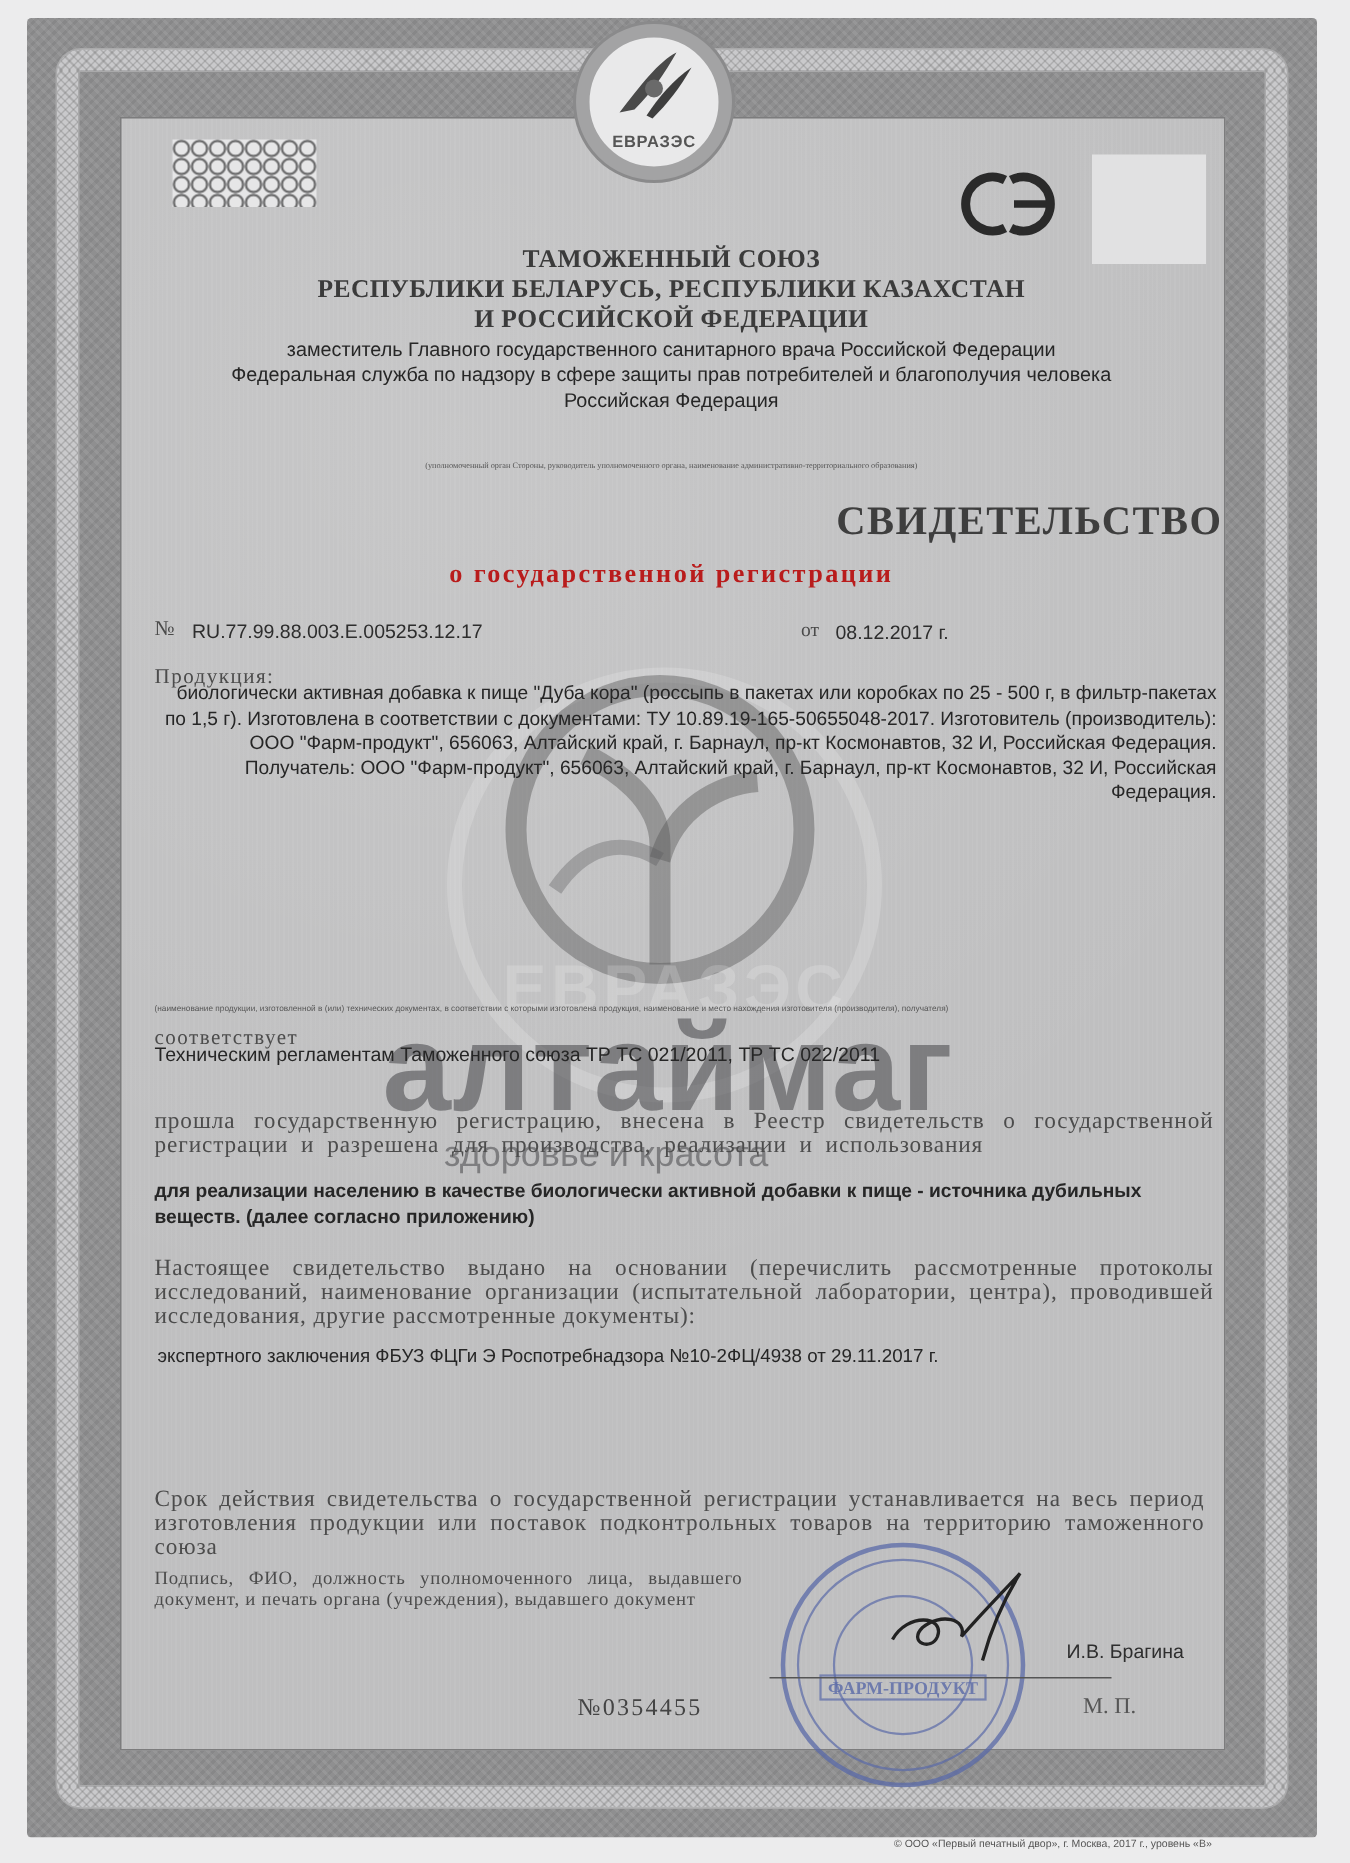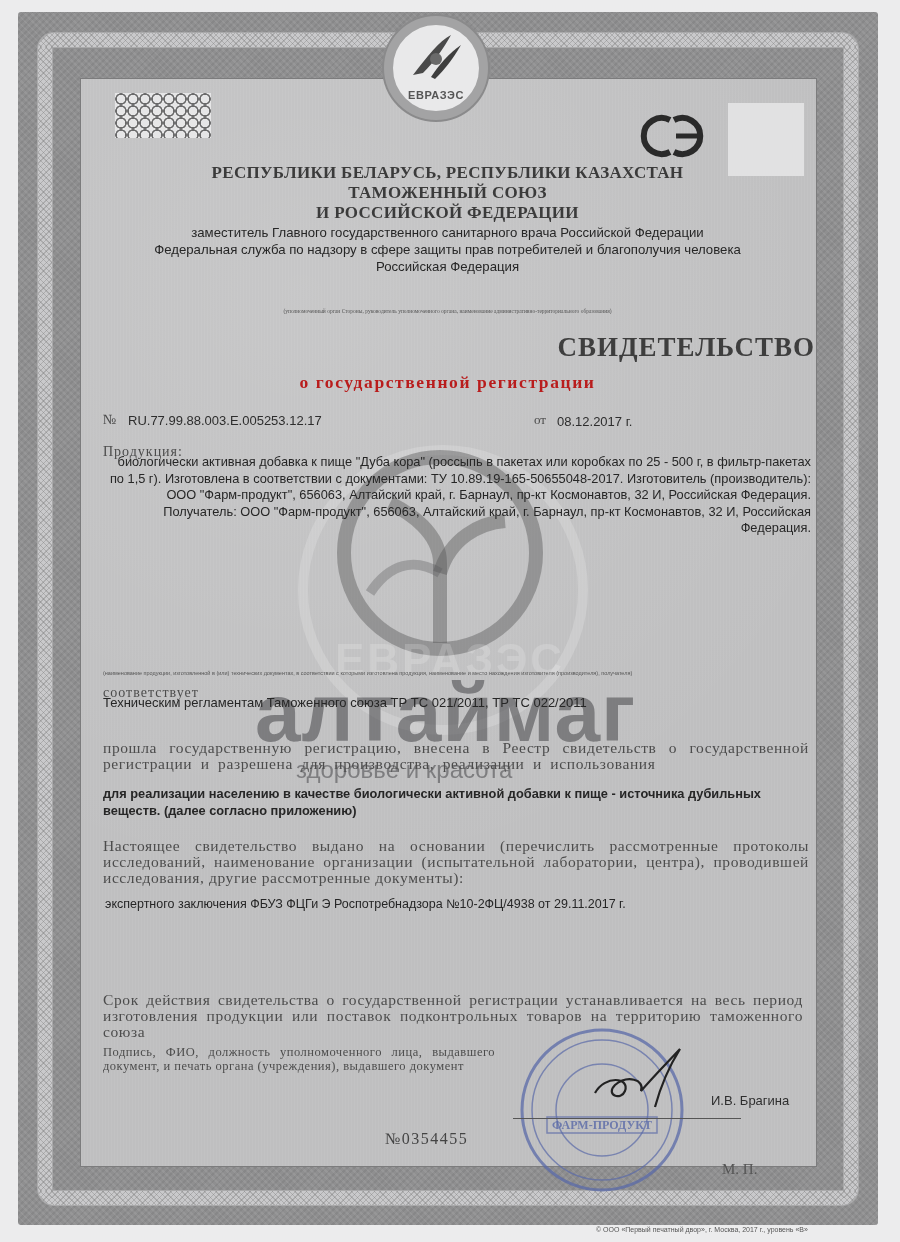--- a/index.html
+++ b/index.html
@@ -91,21 +91,21 @@
   .conforms-text { left: 103px; top: 695px; font-size: 13px; color: #262626; }
   .para-serif { font-family: "Liberation Serif", serif; font-size: 15.5px; line-height: 16px; color: #4c4c4c; text-align: justify; text-align-last: left; letter-spacing: 0.6px; }
   .passed-text { left: 103px; top: 740px; width: 706px; word-spacing: 4px; }
   .usage-text { left: 103px; top: 786px; width: 708px; font-size: 12.8px; line-height: 16.5px; color: #262626; font-weight: bold; }
   .basis-text { left: 103px; top: 838px; width: 706px; }
   .expert-text { left: 105px; top: 897px; font-size: 12.5px; color: #262626; }
   .validity-text { left: 103px; top: 992px; width: 700px; word-spacing: 2px; }
   .sign-caption { left: 103px; top: 1046px; width: 392px; font-family: "Liberation Serif", serif; font-size: 12.5px; line-height: 13.5px; color: #4c4c4c; text-align: justify; text-align-last: left; letter-spacing: 0.5px; }
   .serial { left: 385px; top: 1130px; font-family: "Liberation Serif", serif; font-size: 16px; color: #444; letter-spacing: 1.5px; }
   .signer-name { left: 711px; top: 1093px; font-size: 13px; color: #2e2e2e; }
-  .mp-label { left: 722px; top: 1130px; font-family: "Liberation Serif", serif; font-size: 15px; color: #555; margin-top: 31px; }
+  .mp-label { left: 722px; top: 1130px; font-family: "Liberation Serif", serif; font-size: 15px; color: #555; }
   .stamp { position: absolute; left: 517px; top: 1025px; width: 170px; height: 170px; }
   .signature { position: absolute; left: 585px; top: 1045px; width: 110px; height: 70px; }
   .sign-line { position: absolute; left: 513px; top: 1118px; width: 228px; border-top: 1px solid #555; }
   .footer-imprint { left: 596px; top: 1226px; font-size: 7px; color: #555; white-space: nowrap; }
   
   .wm-logo { position: absolute; left: 330px; top: 443px; width: 220px; height: 220px; pointer-events: none; }
   .wm-ring { position: absolute; left: 298px; top: 445px; width: 290px; height: 290px; border-radius: 50%; border: 10px solid rgba(255,255,255,0.18); box-sizing: border-box; pointer-events:none; }
   .wm-evraz { left: 335px; top: 635px; font-size: 44px; font-weight: bold; color: rgba(255,255,255,0.18); letter-spacing: 3px; }
   .wm-brand { left: 255px; top: 672px; font-size: 82px; font-weight: bold; color: rgba(70,70,72,0.55); letter-spacing: 1px; line-height: 82px; }
   .wm-tagline { left: 296px; top: 758px; font-size: 24px; color: rgba(70,70,72,0.55); line-height: 24px; }
@@ -140,22 +140,22 @@
 <svg class="wm-logo" viewBox="0 0 220 220">
   <circle cx="110" cy="110" r="96" fill="none" stroke="rgba(90,90,92,0.45)" stroke-width="14"></circle>
   <path d="M110 200 L110 120 C 110 90, 80 70, 60 60" fill="none" stroke="rgba(90,90,92,0.45)" stroke-width="14"></path>
   <path d="M110 130 C 120 95, 150 80, 175 78" fill="none" stroke="rgba(90,90,92,0.45)" stroke-width="14"></path>
   <path d="M40 150 C 60 120, 85 115, 110 130" fill="none" stroke="rgba(90,90,92,0.35)" stroke-width="10"></path>
 </svg>
 <div class="abs wm-evraz">ЕВРАЗЭС</div>
 <div class="abs wm-brand">алтаймаг</div>
 
 <div class="center serif h-union layer-top">
+  <div>ТАМОЖЕННЫЙ СОЮЗ</div>
   <div>РЕСПУБЛИКИ БЕЛАРУСЬ, РЕСПУБЛИКИ КАЗАХСТАН</div>
-  <div>ТАМОЖЕННЫЙ СОЮЗ</div>
   <div>И РОССИЙСКОЙ ФЕДЕРАЦИИ</div>
 </div>
 <div class="center h-agency layer-top">
   <div>заместитель Главного государственного санитарного врача Российской Федерации</div>
   <div>Федеральная служба по надзору в сфере защиты прав потребителей и благополучия человека</div>
   <div>Российская Федерация</div>
 </div>
 <div class="center tiny-caption cap1 serif layer-top">(уполномоченный орган Стороны, руководитель уполномоченного органа, наименование административно-территориального образования)</div>
 
 <div class="center serif title-main layer-top">СВИДЕТЕЛЬСТВО</div>

